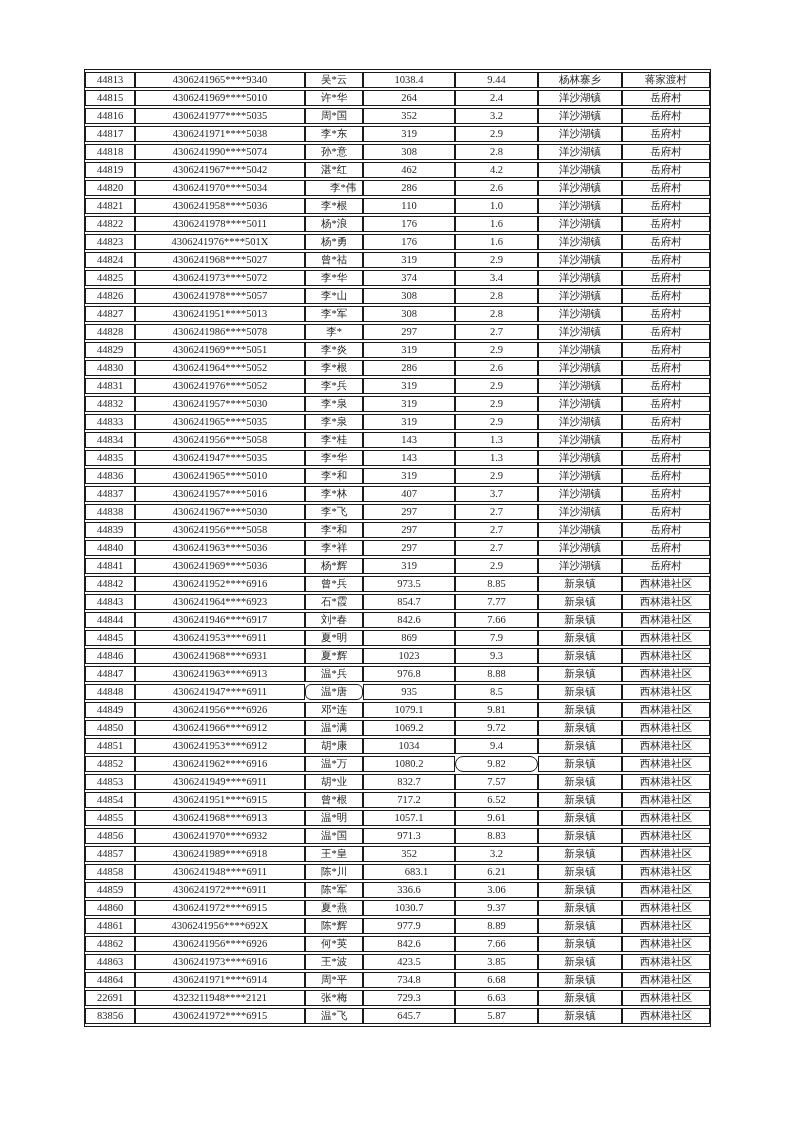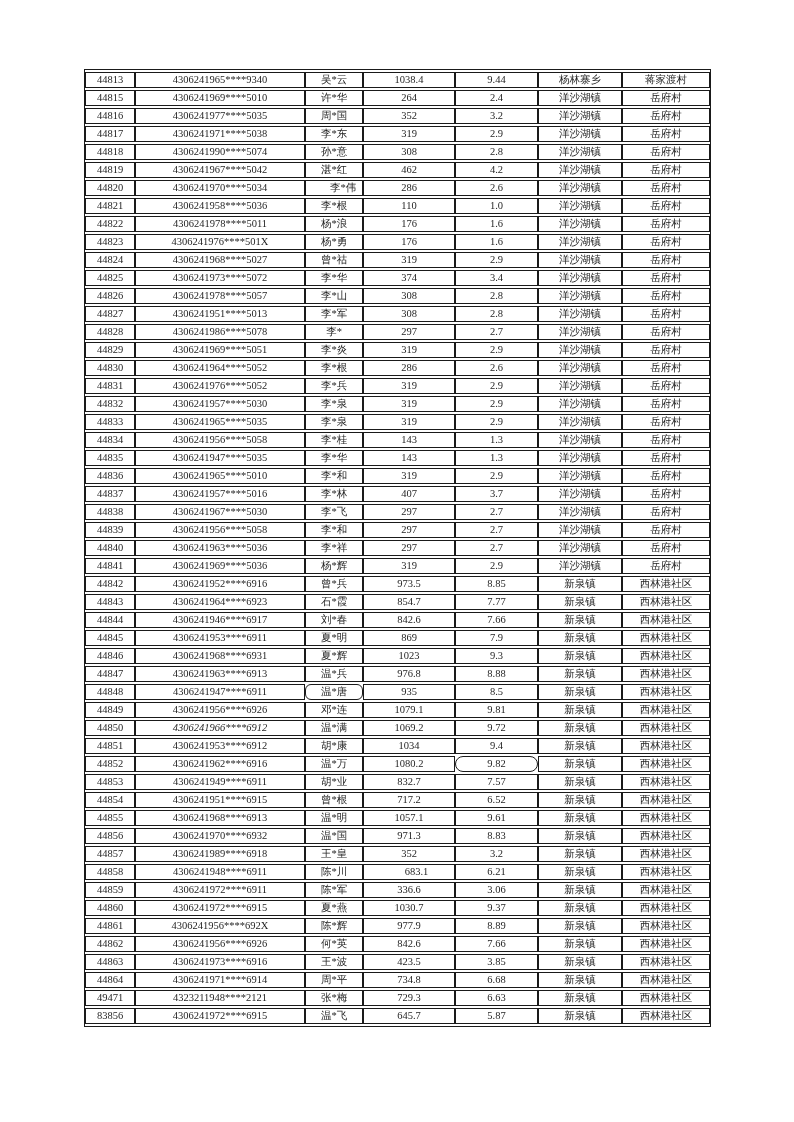--- a/index.html
+++ b/index.html
@@ -380,21 +380,21 @@
           <td style="border-color: rgb(26, 26, 26); color: rgb(31, 31, 31);">44849</td>
           <td style="border-color: rgb(26, 26, 26); color: rgb(31, 31, 31);">4306241956****6926</td>
           <td style="border-color: rgb(26, 26, 26); color: rgb(31, 31, 31);">邓*连</td>
           <td style="border-color: rgb(26, 26, 26); color: rgb(31, 31, 31);">1079.1</td>
           <td style="border-color: rgb(26, 26, 26); color: rgb(31, 31, 31);">9.81</td>
           <td style="border-color: rgb(26, 26, 26); color: rgb(31, 31, 31);">新泉镇</td>
           <td style="border-color: rgb(26, 26, 26); color: rgb(31, 31, 31);">西林港社区</td>
         </tr>
         <tr>
           <td style="border-color: rgb(26, 26, 26); color: rgb(31, 31, 31);">44850</td>
-          <td style="border-color: rgb(26, 26, 26); color: rgb(31, 31, 31); font-style: italic;">4306241966****6912</td>
+          <td style="border-color: rgb(26, 26, 26); color: rgb(31, 31, 31);">4306241966****6912</td>
           <td style="border-color: rgb(26, 26, 26); color: rgb(31, 31, 31);">温*满</td>
           <td style="border-color: rgb(26, 26, 26); color: rgb(31, 31, 31);">1069.2</td>
           <td style="border-color: rgb(26, 26, 26); color: rgb(31, 31, 31);">9.72</td>
           <td style="border-color: rgb(26, 26, 26); color: rgb(31, 31, 31);">新泉镇</td>
           <td style="border-color: rgb(26, 26, 26); color: rgb(31, 31, 31);">西林港社区</td>
         </tr>
         <tr>
           <td style="border-color: rgb(26, 26, 26); color: rgb(31, 31, 31);">44851</td>
           <td style="border-color: rgb(26, 26, 26); color: rgb(31, 31, 31);">4306241953****6912</td>
           <td style="border-color: rgb(26, 26, 26); color: rgb(31, 31, 31);">胡*康</td>
@@ -514,21 +514,21 @@
         <tr>
           <td style="border-color: rgb(26, 26, 26); color: rgb(31, 31, 31);">44864</td>
           <td style="border-color: rgb(26, 26, 26); color: rgb(31, 31, 31);">4306241971****6914</td>
           <td style="border-color: rgb(26, 26, 26); color: rgb(31, 31, 31);">周*平</td>
           <td style="border-color: rgb(26, 26, 26); color: rgb(31, 31, 31);">734.8</td>
           <td style="border-color: rgb(26, 26, 26); color: rgb(31, 31, 31);">6.68</td>
           <td style="border-color: rgb(26, 26, 26); color: rgb(31, 31, 31);">新泉镇</td>
           <td style="border-color: rgb(26, 26, 26); color: rgb(31, 31, 31);">西林港社区</td>
         </tr>
         <tr>
-          <td style="border-color: rgb(26, 26, 26); color: rgb(31, 31, 31);">49471</td>
+          <td style="border-color: rgb(26, 26, 26); color: rgb(31, 31, 31);">22691</td>
           <td style="border-color: rgb(26, 26, 26); color: rgb(31, 31, 31);">4323211948****2121</td>
           <td style="border-color: rgb(26, 26, 26); color: rgb(31, 31, 31); margin-top: 7px;">张*梅</td>
           <td style="border-color: rgb(26, 26, 26); color: rgb(31, 31, 31);">729.3</td>
           <td style="border-color: rgb(26, 26, 26); color: rgb(31, 31, 31);">6.63</td>
           <td style="border-color: rgb(26, 26, 26); color: rgb(31, 31, 31);">新泉镇</td>
           <td style="border-color: rgb(26, 26, 26); color: rgb(31, 31, 31);">西林港社区</td>
         </tr>
         <tr>
           <td style="border-color: rgb(26, 26, 26); color: rgb(31, 31, 31);">83856</td>
           <td style="border-color: rgb(26, 26, 26); color: rgb(31, 31, 31);">4306241972****6915</td>

